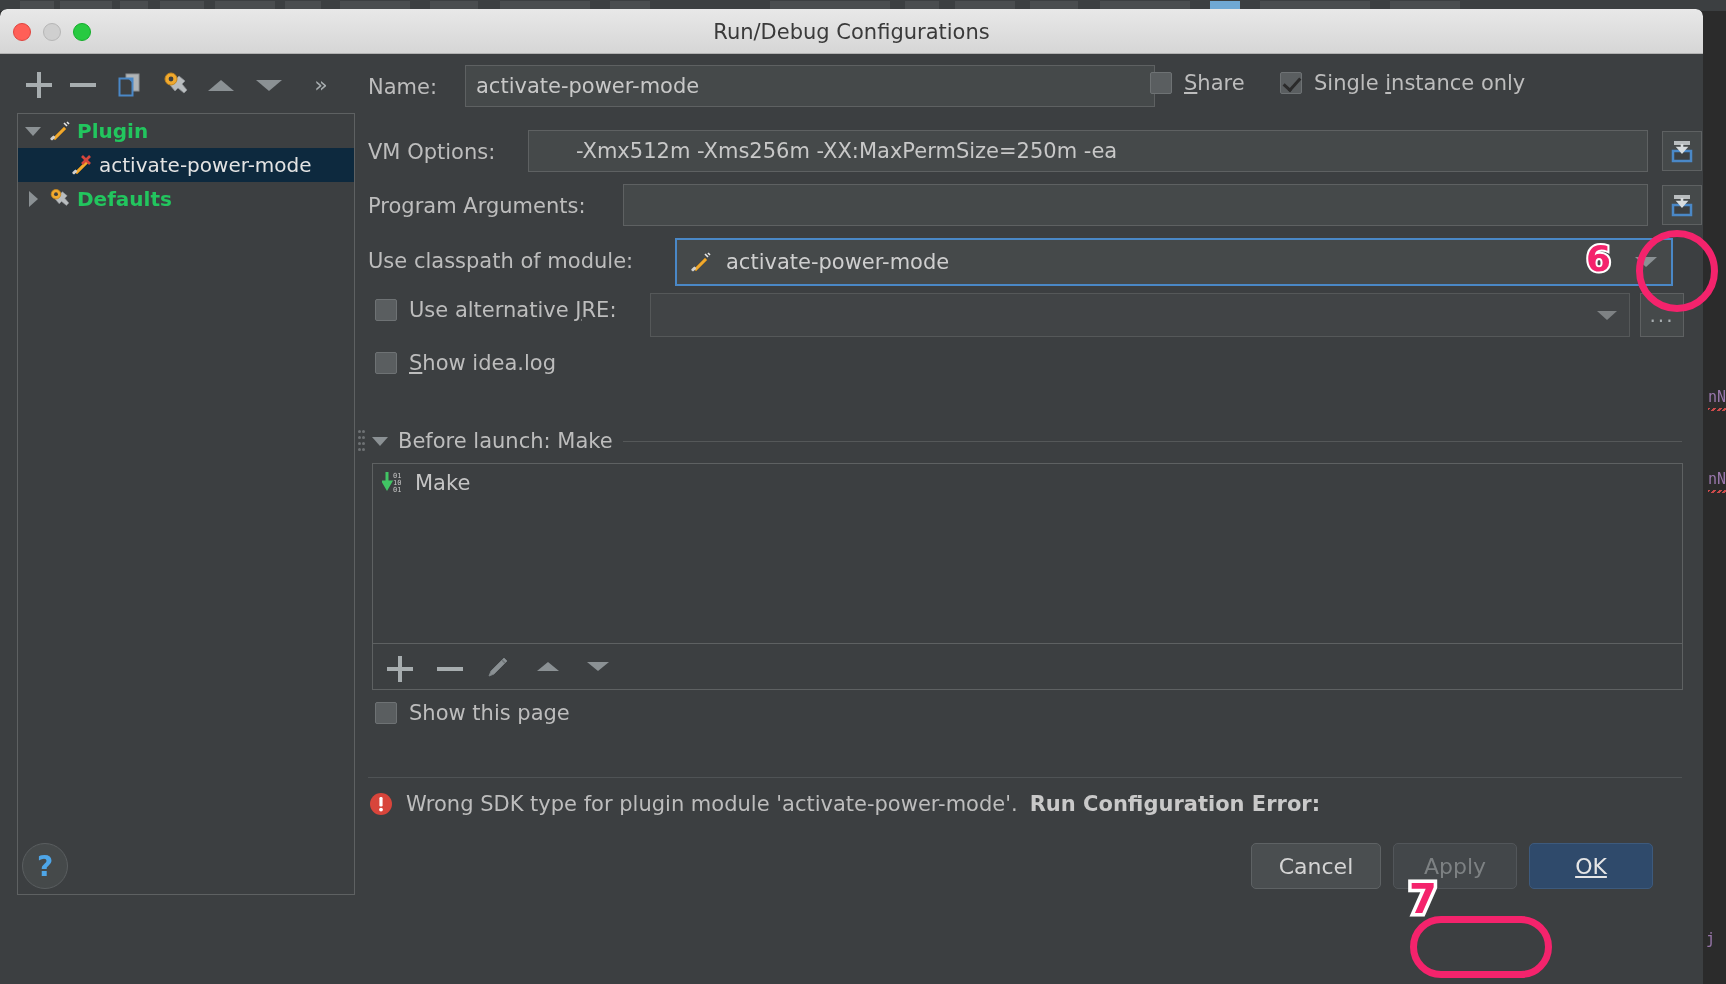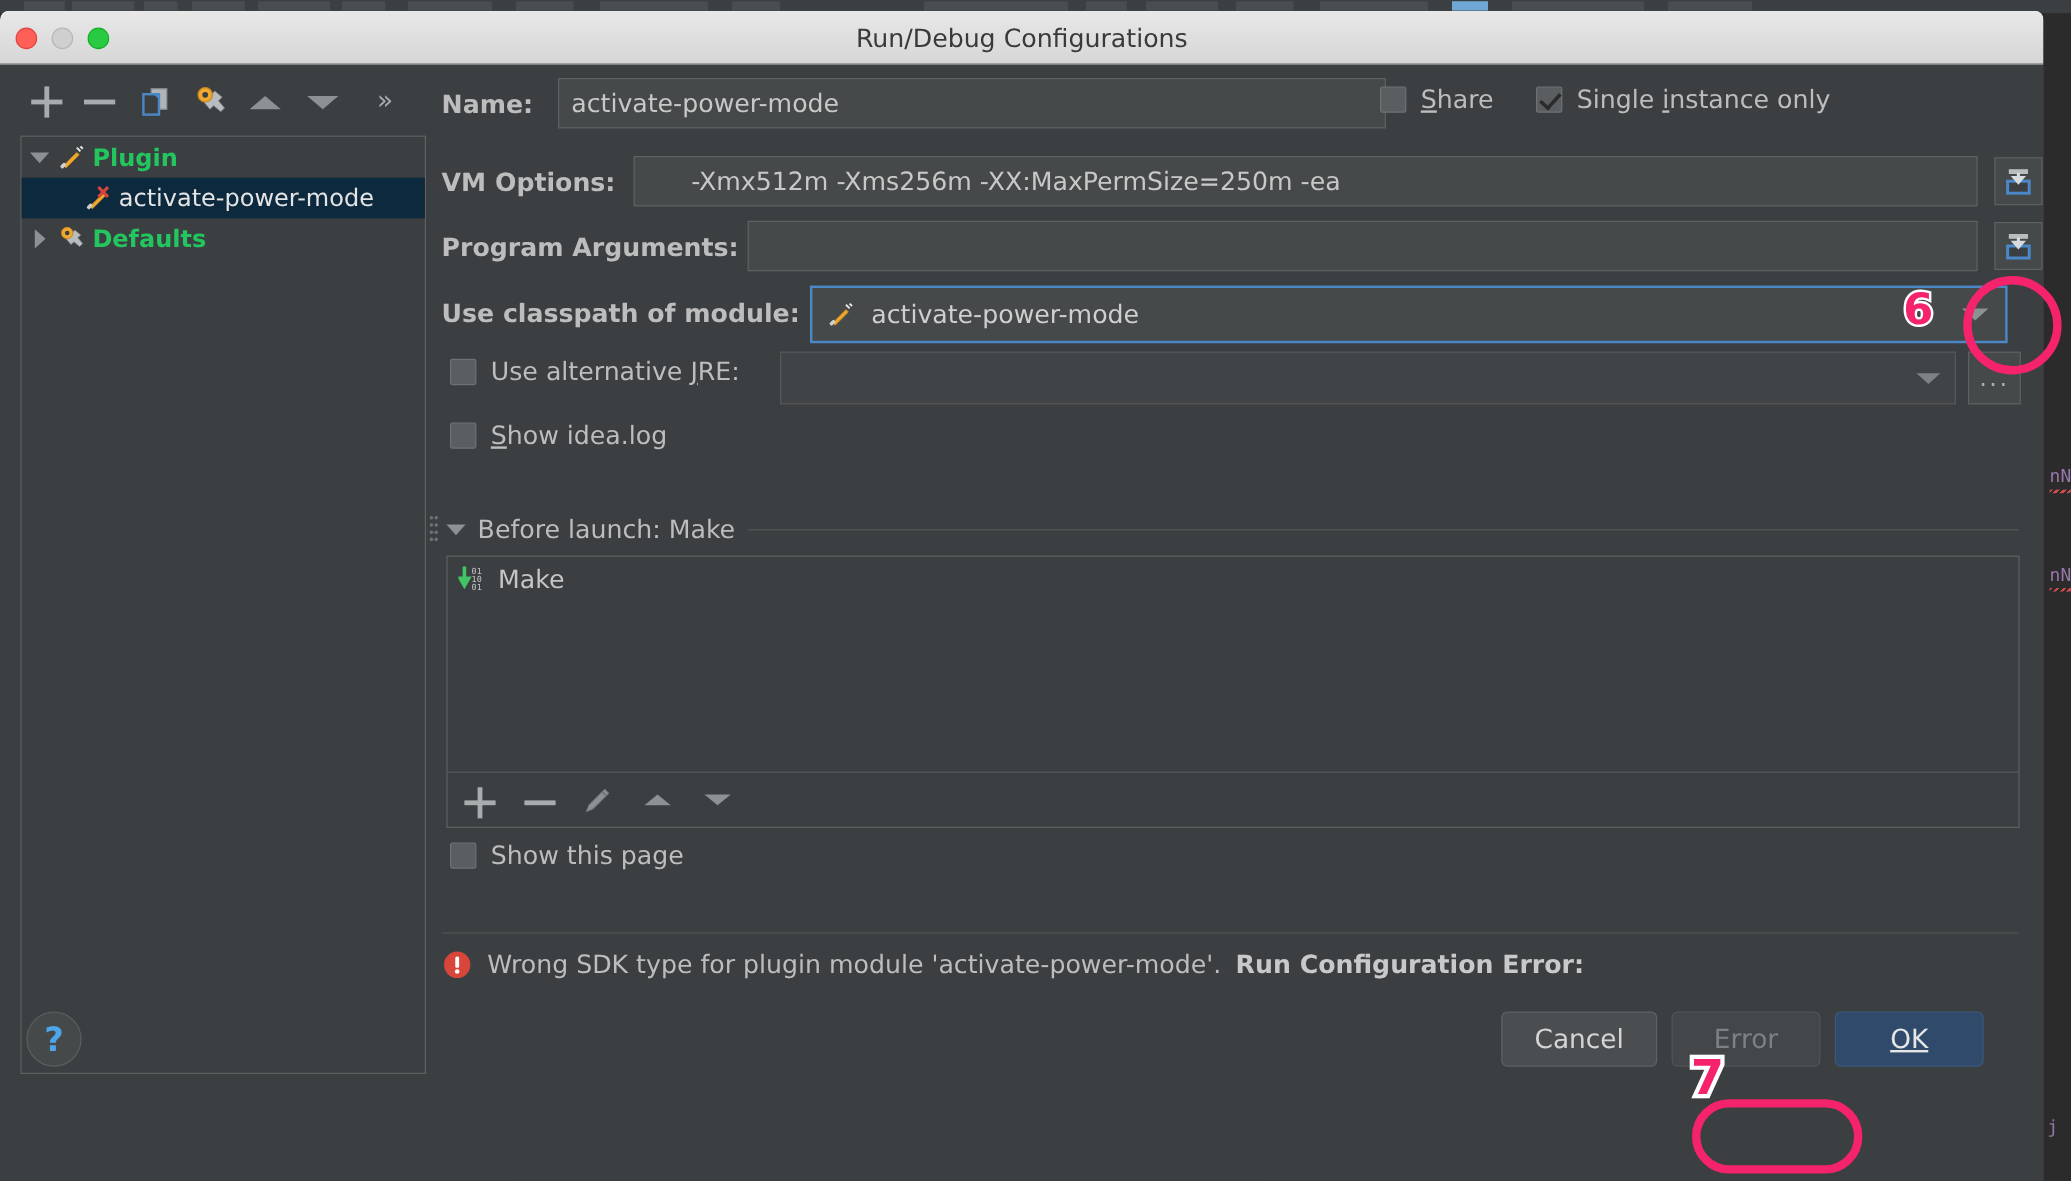--- a/index.html
+++ b/index.html
@@ -141,21 +141,21 @@
   }
   .tree-indent { flex: 0 0 22px; }
   .tree-label { font-weight: bold; }
   .tree-label.plain { font-weight: normal; }
   .icon-inline { flex: 0 0 auto; margin-right: 5px; display: flex; }
 
   
   #right-pane {
     position: absolute; left: 370px; top: 0; right: 0; bottom: 0;
   }
-  .row { position: absolute; left: 0; font-weight: bold; }
+  .row { position: absolute; left: 0; }
   .flabel {
     color: #bdbdbd; font-size: 21px;
     font-family: "DejaVu Sans", "Liberation Sans", sans-serif;
     white-space: nowrap;
   }
   .flabel .mn { text-decoration: underline; }
 
   .textfield {
     background: #45494a;
     border: 1px solid #5e6162;
@@ -594,21 +594,21 @@
         <span id="error-strong">Run Configuration Error:</span>
       </div>
 
     </div>
 
     <div id="help-btn" style="left:22px;top:788px;">
       <span>?</span>
     </div>
 
     <div class="dlgbtn" id="btn-cancel" style="left:1251px;top:788px;width:130px;">Cancel</div>
-    <div class="dlgbtn" id="btn-apply" style="left:1393px;top:788px;width:124px;">Error</div>
+    <div class="dlgbtn" id="btn-apply" style="left:1393px;top:788px;width:124px;">Apply</div>
     <div class="dlgbtn" id="btn-ok" style="left:1529px;top:788px;width:124px;">OK</div>
 
   </div>
 </div>
 
 <div class="anno-circle" style="left:1636px;top:230px;width:82px;height:82px;"></div>
 <div id="anno-6" class="anno-num" style="left:1586px;top:241px;">6</div>
 <div id="anno-6-inner" style="left:1586px;top:241px;">6</div>
 
 <div class="anno-circle" style="left:1410px;top:916px;width:142px;height:62px;"></div>

